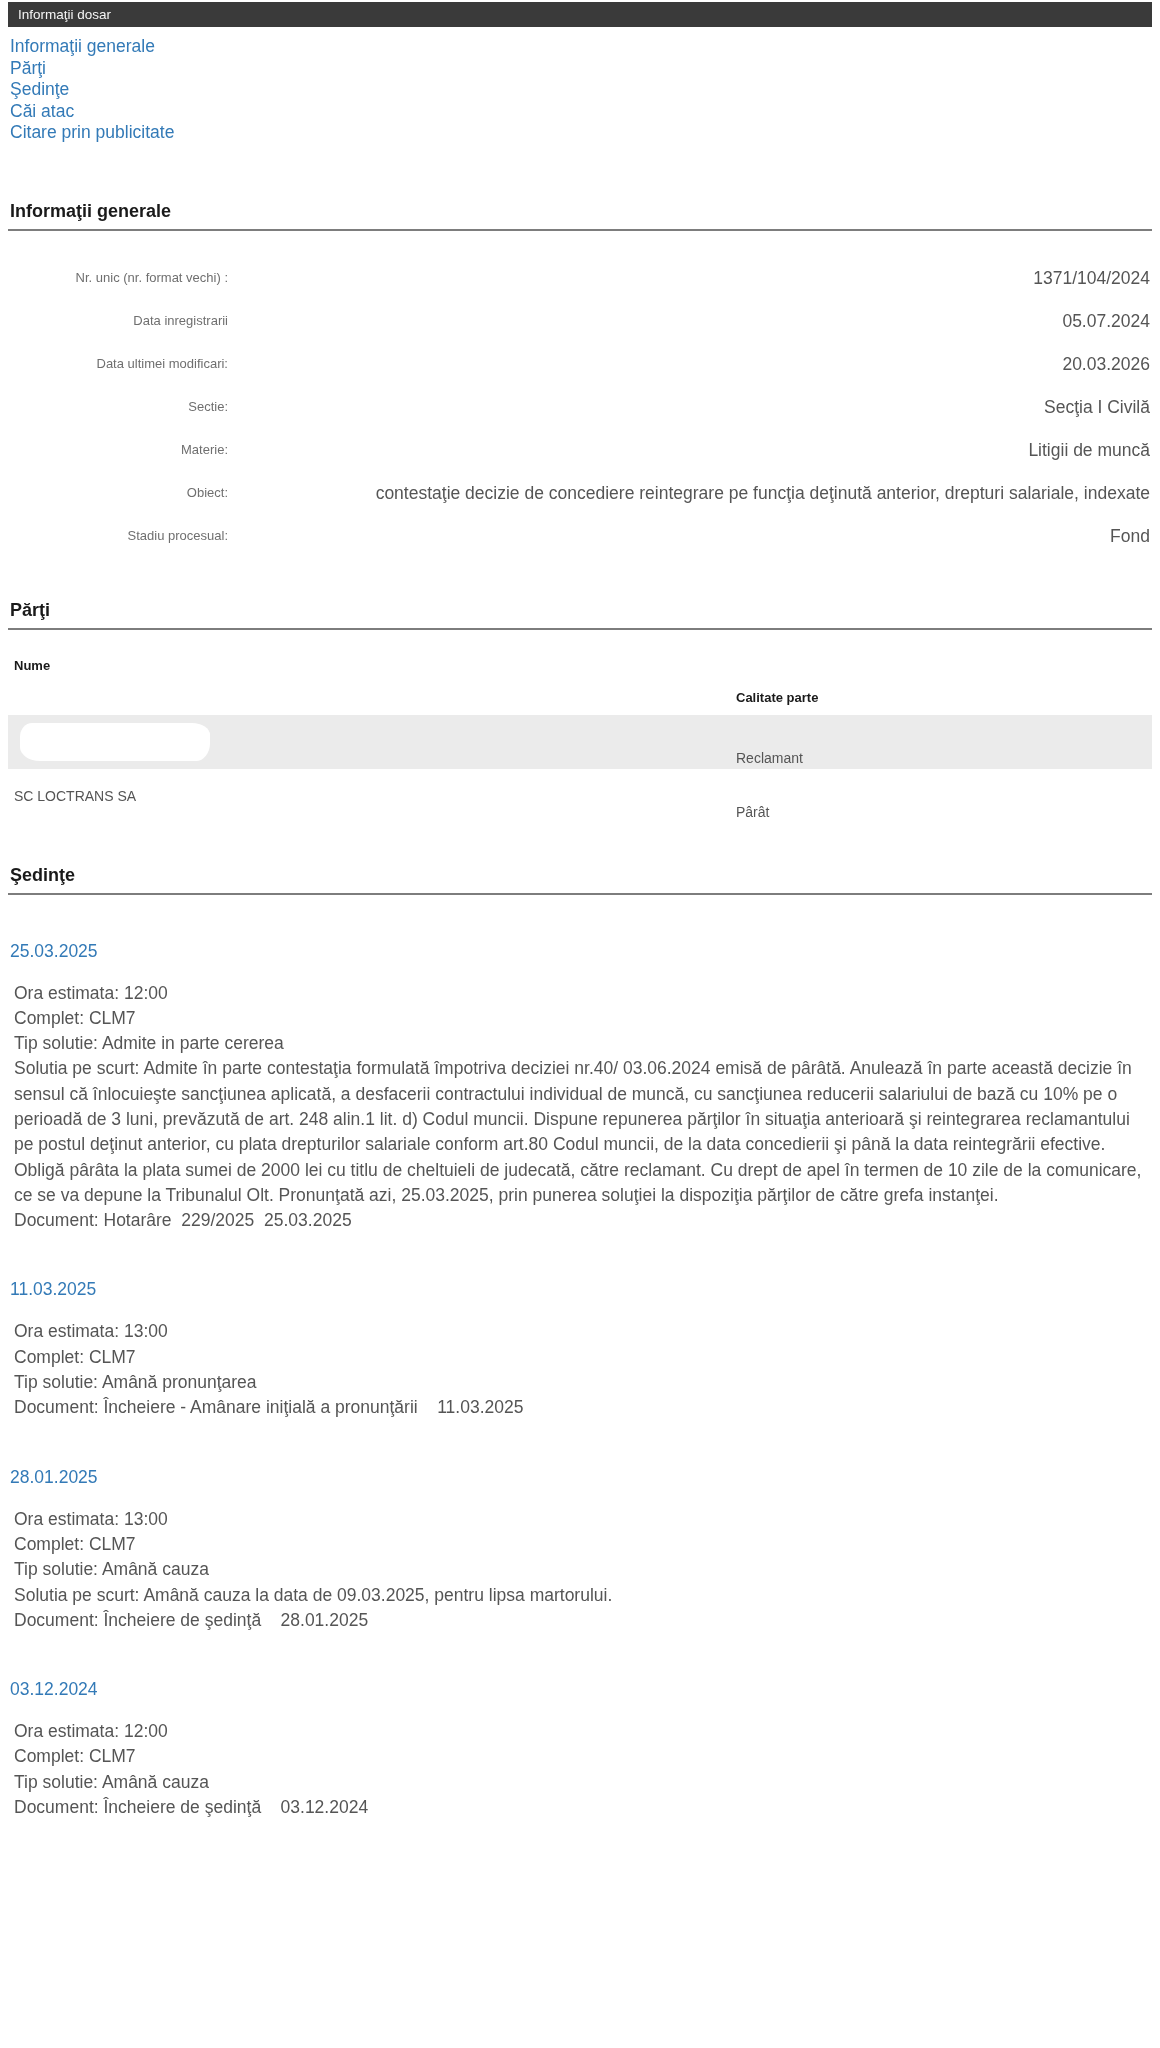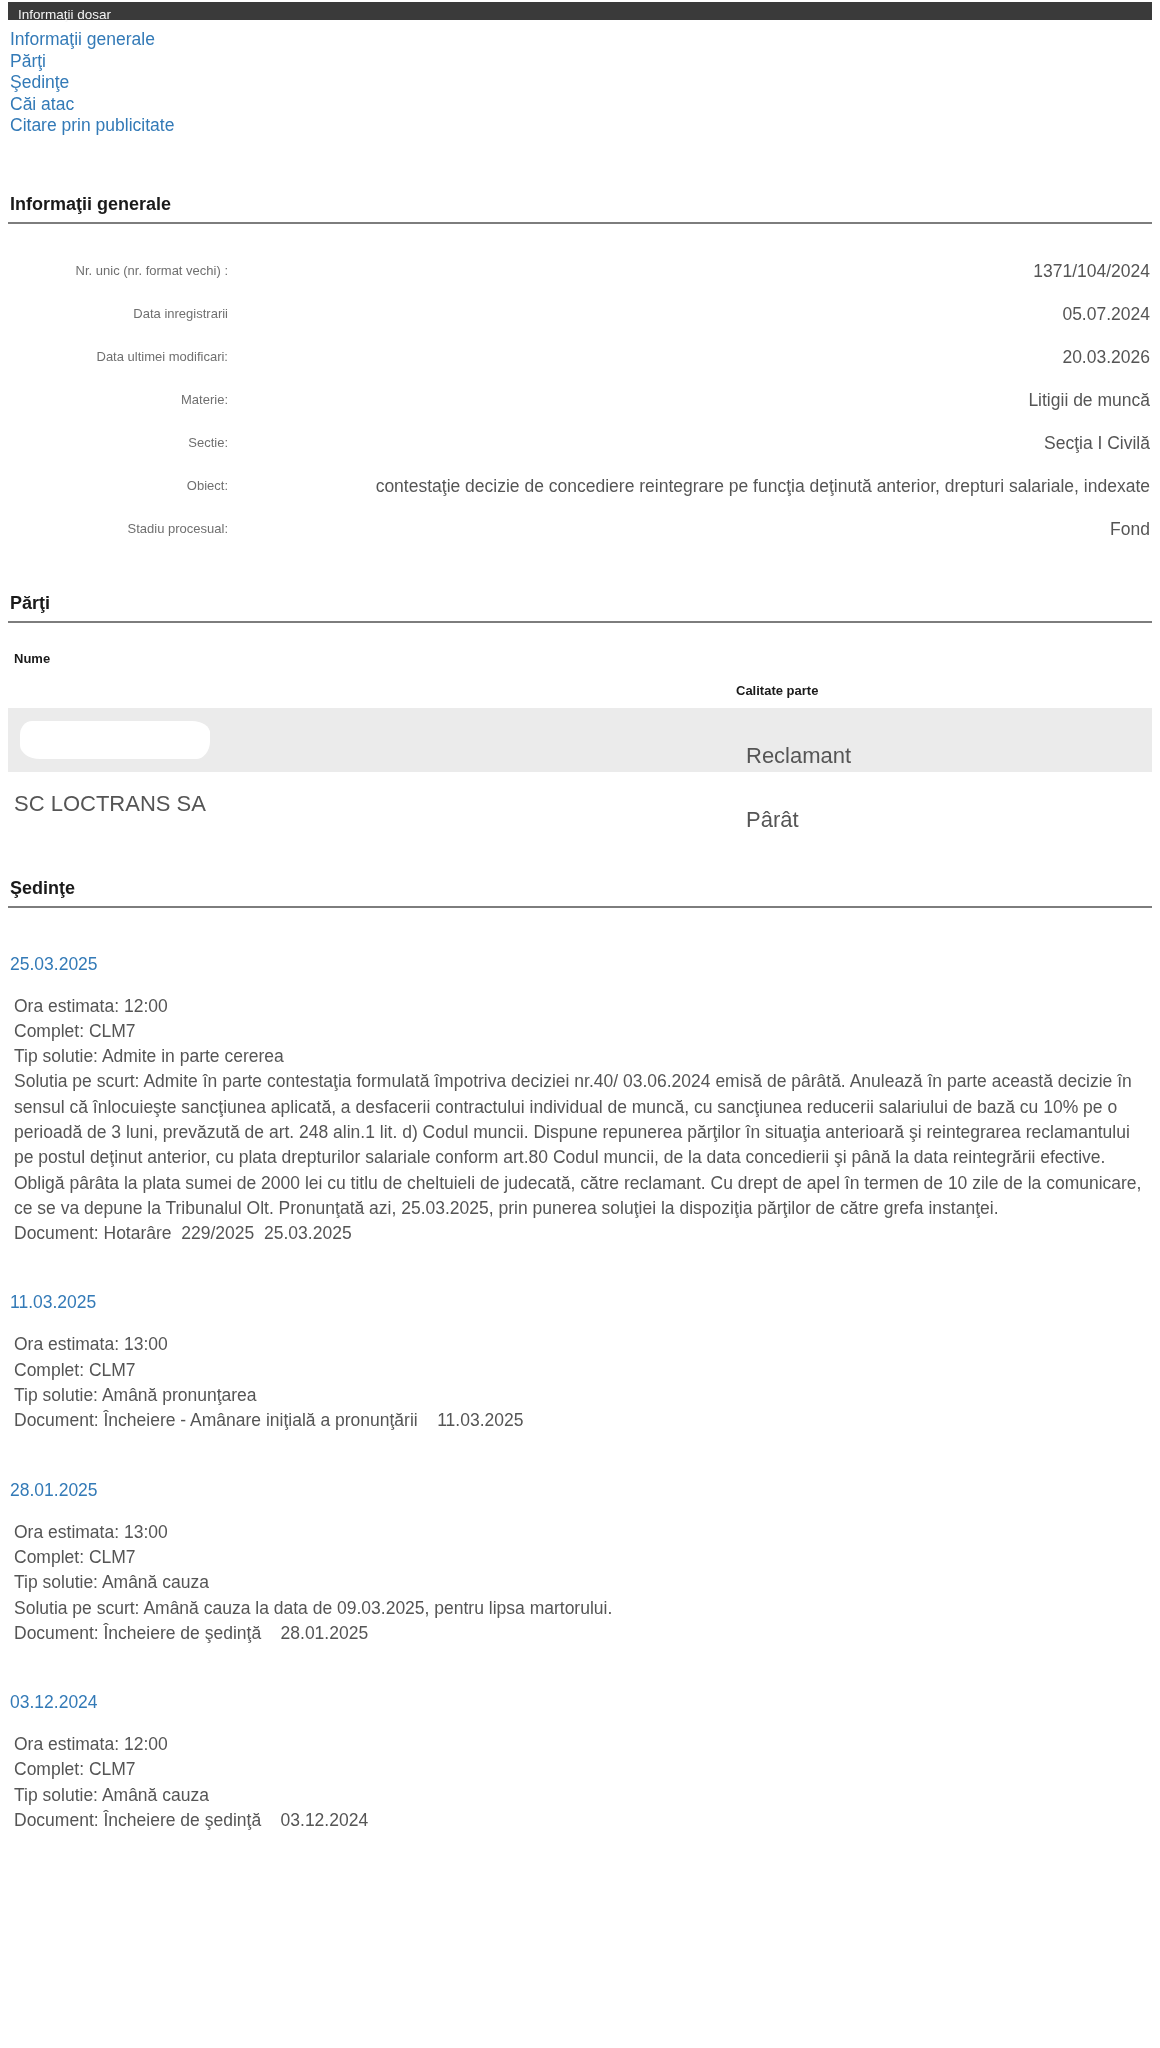--- a/index.html
+++ b/index.html
@@ -17,21 +17,21 @@
     margin:2px 8px 20px 8px;
     width:1144px;
     font-family:"Liberation Sans","DejaVu Sans",sans-serif;
     color:var(--text);
   }
   
   .topbar{
     background:var(--topbar-bg);
     color:#f5f5f5;
     font-size:13.5px;
-    height:18px;
+    height:25px;
     line-height:25px;
     padding:0 10px;
   }
   
   .dossier-nav{margin:9px 0 0 2px;}
   .dossier-nav a{
     display:block;
     color:var(--link);
     text-decoration:none;
     font-size:17.5px;
@@ -65,21 +65,21 @@
   }
   
   .parti-table{margin-top:24px;}
   .parti-head{display:flex;padding:4px 6px 10px 6px;}
   .parti-row{display:flex;align-items:center;min-height:44px;padding:3px 6px;}
   .col-nume{flex:0 0 722px;}
   .col-calitate{flex:1 1 auto;margin-top:32px;}
   .parti-head .col-nume,.parti-head .col-calitate{
     font-size:13px;font-weight:bold;color:var(--heading);
   }
-  .parti-row{font-size:22px;color:var(--text);gap:10px;}
+  .parti-row{font-size:14px;color:var(--text);}
   .parti-row.stripe{background:var(--stripe);}
   .redaction{
     width:190px;height:38px;background:#ffffff;
     border-radius:12px 18px 14px 20px/14px 12px 18px 14px;
     margin-left:6px;
   }
   
   .session{margin-top:46px;}
   .session-date{
     display:inline-block;
@@ -122,26 +122,26 @@
   </div>
   <div class="info-row">
     <span class="info-label">Data inregistrarii</span>
     <span class="info-value">05.07.2024</span>
   </div>
   <div class="info-row">
     <span class="info-label">Data ultimei modificari:</span>
     <span class="info-value">20.03.2026</span>
   </div>
   <div class="info-row">
+    <span class="info-label">Sectie:</span>
+    <span class="info-value">Secţia I Civilă</span>
+  </div>
+  <div class="info-row">
     <span class="info-label">Materie:</span>
     <span class="info-value">Litigii de muncă</span>
-  </div>
-  <div class="info-row">
-    <span class="info-label">Sectie:</span>
-    <span class="info-value">Secţia I Civilă</span>
   </div>
   <div class="info-row">
     <span class="info-label">Obiect:</span>
     <span class="info-value">contestaţie decizie de concediere reintegrare pe funcţia deţinută anterior, drepturi salariale, indexate</span>
   </div>
   <div class="info-row">
     <span class="info-label">Stadiu procesual:</span>
     <span class="info-value">Fond</span>
   </div>
 </div>

